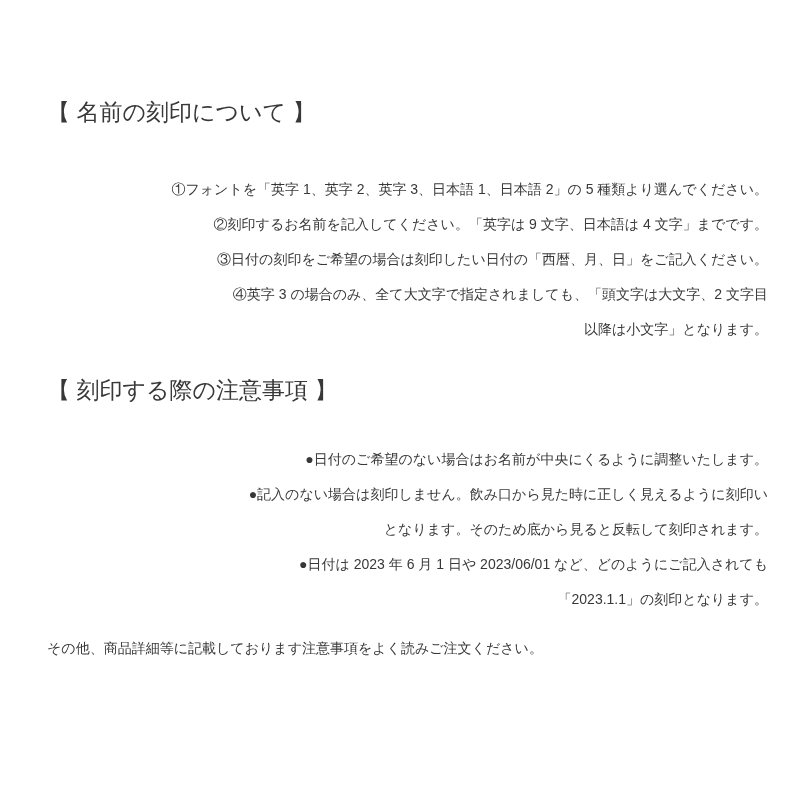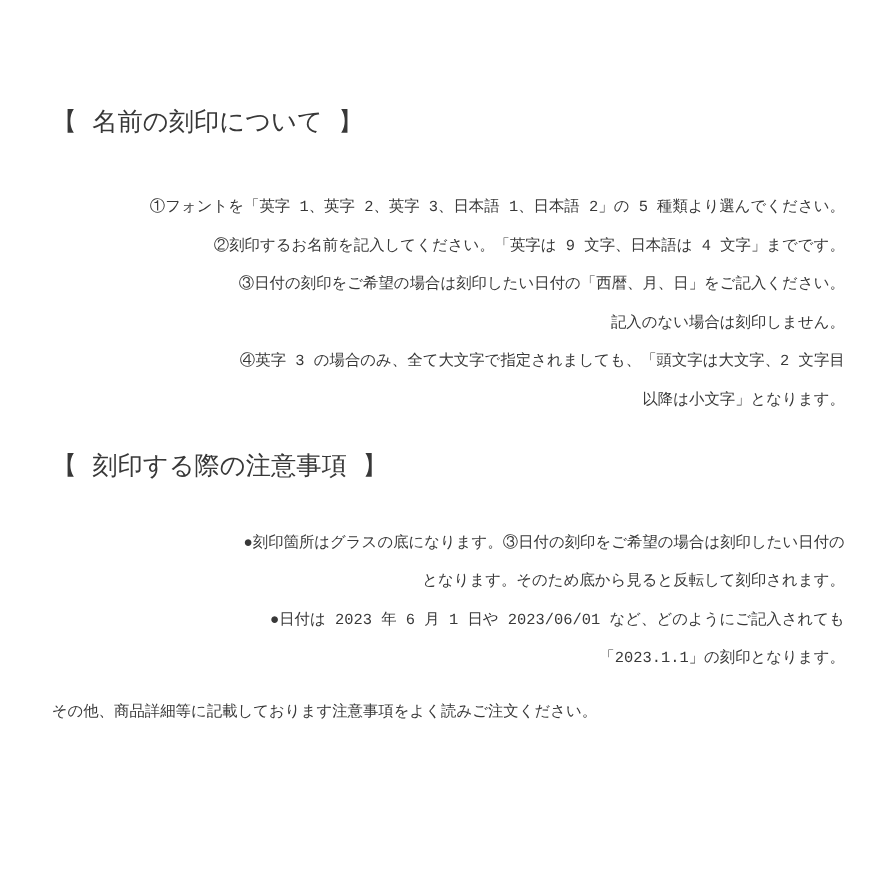--- a/index.html
+++ b/index.html
@@ -7,21 +7,21 @@
     padding: 0;
     background: #ffffff;
   }
   .page {
     position: relative;
     width: 800px;
     height: 800px;
     box-sizing: border-box;
     background: #ffffff;
     color: #383838;
-    font-family: Liberation Mono, monospace;
+    font-family: Liberation Sans, sans-serif;
     padding: 97px 32px 0 47px;
     overflow: hidden;
   }
   .sec-title {
     font-size: 23px;
     line-height: 30px;
     font-weight: 500;
     margin: 0;
     white-space: nowrap;
   }
@@ -48,29 +48,29 @@
 <body>
 
 <div class="page">
 
   <h1 class="sec-title title-1">【 名前の刻印について 】</h1>
 
   <div class="body-lines list-1">
     <div class="line">①フォントを「英字 1、英字 2、英字 3、日本語 1、日本語 2」の 5 種類より選んでください。</div>
     <div class="line">②刻印するお名前を記入してください。「英字は 9 文字、日本語は 4 文字」までです。</div>
     <div class="line">③日付の刻印をご希望の場合は刻印したい日付の「西暦、月、日」をご記入ください。</div>
-    <div class="line">記入のない場合は刻印しません。</div>
     <div class="line">④英字 3 の場合のみ、全て大文字で指定されましても、「頭文字は大文字、2 文字目</div>
     <div class="line">以降は小文字」となります。</div>
   </div>
 
   <h1 class="sec-title title-2">【 刻印する際の注意事項 】</h1>
 
   <div class="body-lines list-2">
-    <div class="line">●刻印箇所はグラスの底になります。③日付の刻印をご希望の場合は刻印したい日付の</div>
+    <div class="line">●日付のご希望のない場合はお名前が中央にくるように調整いたします。</div>
+    <div class="line">●記入のない場合は刻印しません。飲み口から見た時に正しく見えるように刻印い</div>
     <div class="line">となります。そのため底から見ると反転して刻印されます。</div>
     <div class="line">●日付は 2023 年 6 月 1 日や 2023/06/01 など、どのようにご記入されても</div>
     <div class="line">「2023.1.1」の刻印となります。</div>
   </div>
 
   <div class="footer-note">その他、商品詳細等に記載しております注意事項をよく読みご注文ください。</div>
 
 </div>
 
 </body></html>

